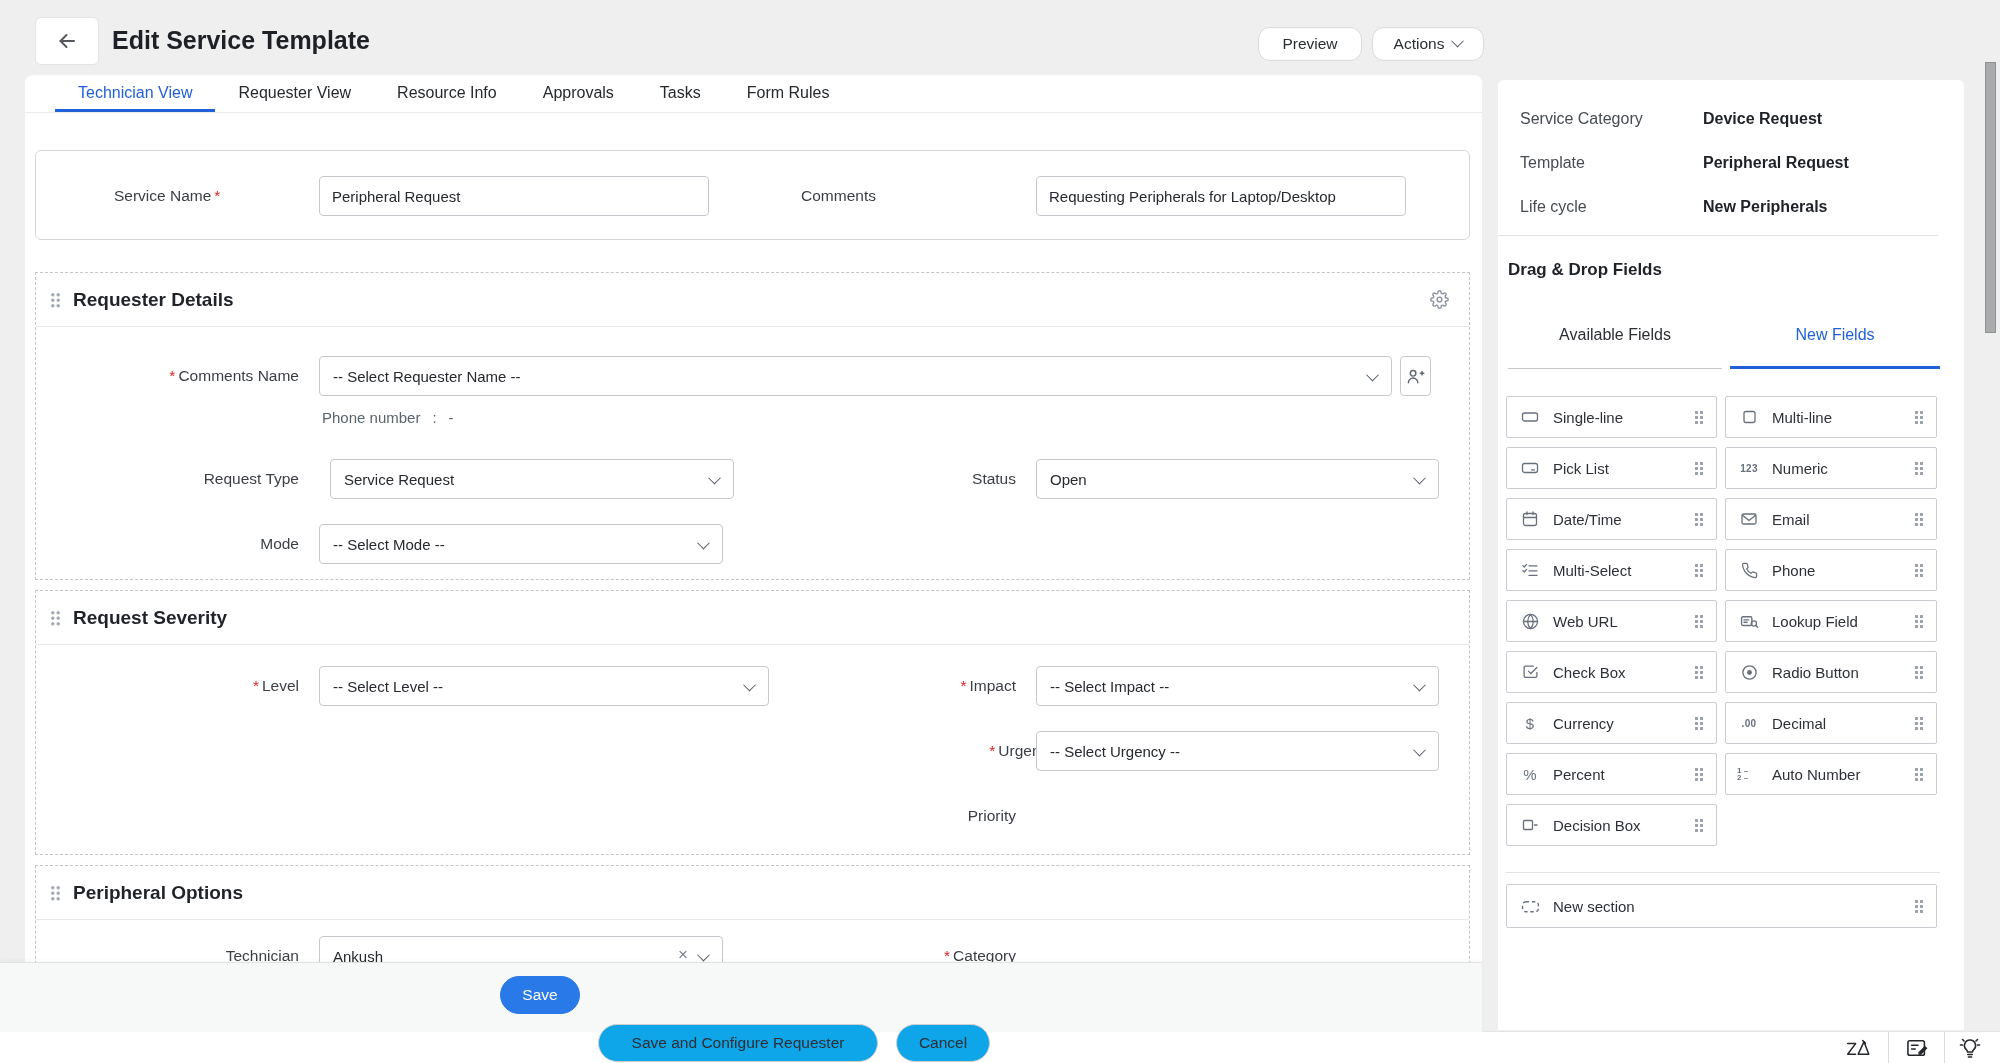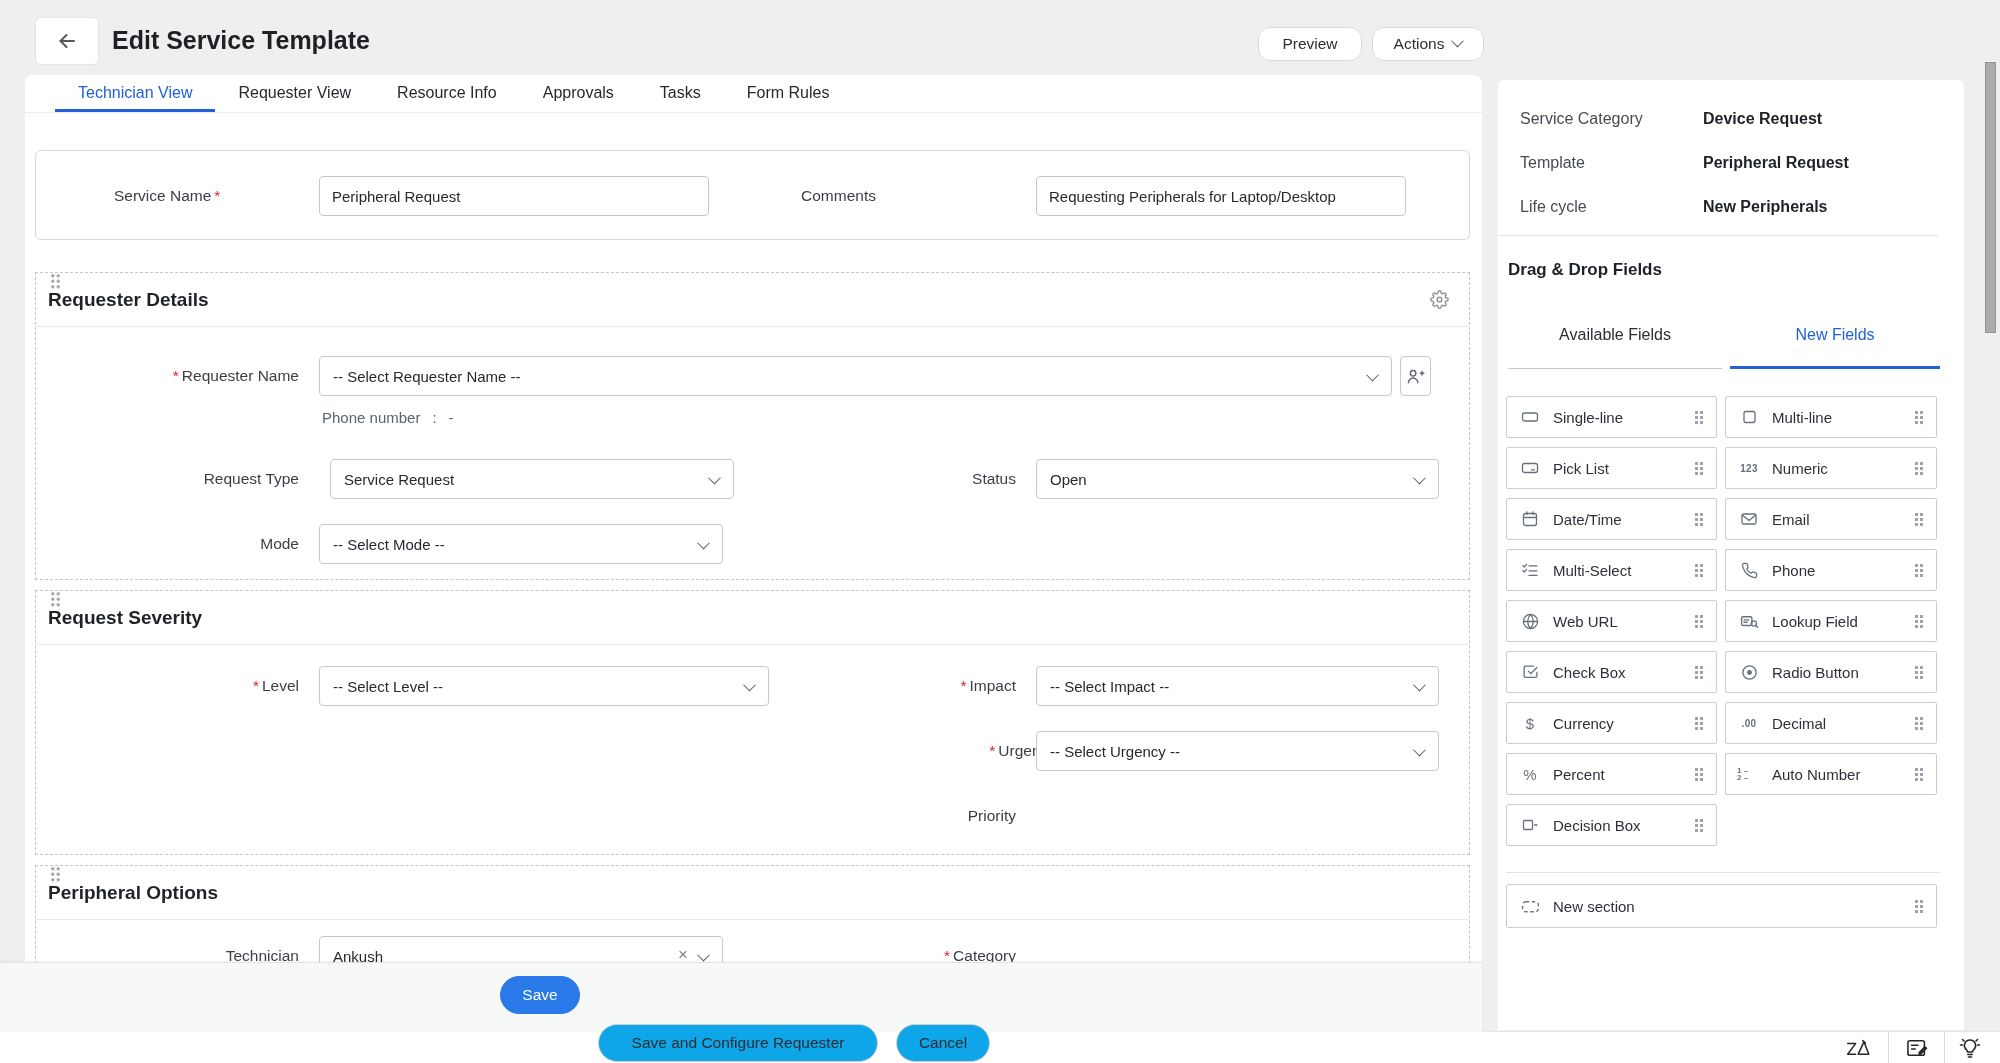--- a/index.html
+++ b/index.html
@@ -24,21 +24,21 @@
   .tab.active{color:#2160d8;box-shadow:inset 0 -3px 0 #2160d8;}
   .content{position:absolute;left:0;top:38px;right:0;bottom:0;}
   
   .svc-card{position:absolute;left:10px;top:37px;width:1435px;height:90px;border:1px solid #d7d7d7;
     border-radius:6px;box-sizing:border-box;background:#fff;}
   .svc-label{position:absolute;height:90px;line-height:90px;font-size:15.5px;color:#3b3f45;}
   .tinput{position:absolute;top:25px;height:40px;border:1px solid #c5c9cd;border-radius:4px;background:#fff;
     box-sizing:border-box;font-size:15px;color:#26292e;padding:0 12px;font-family:inherit;}
   
   .dsec{position:absolute;left:10px;width:1435px;border:1px dashed #c5c5c5;background:#fff;box-sizing:border-box;}
-  .dsec-head{height:53px;border-bottom:1px solid #e9e9e9;display:flex;position:relative;flex-direction:column;}
+  .dsec-head{height:53px;border-bottom:1px solid #e9e9e9;display:flex;align-items:center;position:relative;}
   .drag6{width:11px;height:16px;flex:none;
     background-image:radial-gradient(circle,#99a1ab 1.4px,transparent 1.6px);
     background-size:5.5px 5.5px;cursor:grab;}
   .dsec-title{margin-left:12px;font-size:19px;font-weight:600;color:#1f2328;}
   .dsec-head .drag6{margin-left:14px;}
   .gear{position:absolute;right:20px;top:17px;cursor:pointer;}
   .flabel{position:absolute;height:40px;line-height:40px;font-size:15.5px;color:#3b3f45;text-align:right;white-space:nowrap;}
   .req{color:#e02020;margin:0 3px;}
   .sel{position:absolute;height:40px;background:#fff;border:1px solid #c5c9cd;border-radius:4px;
     display:flex;align-items:center;padding:0 34px 0 13px;font-size:15px;color:#26292e;box-sizing:border-box;cursor:pointer;}
@@ -132,21 +132,21 @@
         <div class="drag6"></div>
         <div class="dsec-title">Requester Details</div>
         <div class="gear">
           <svg width="19" height="19" viewBox="0 0 24 24" fill="none" stroke="#8b939e" stroke-width="1.8" stroke-linecap="round" stroke-linejoin="round">
               <circle cx="12" cy="12" r="3"></circle>
               <path d="M19.4 15a1.65 1.65 0 0 0 .33 1.82l.06.06a2 2 0 0 1 0 2.83 2 2 0 0 1-2.83 0l-.06-.06a1.65 1.65 0 0 0-1.82-.33 1.65 1.65 0 0 0-1 1.51V21a2 2 0 0 1-2 2 2 2 0 0 1-2-2v-.09A1.65 1.65 0 0 0 9 19.4a1.65 1.65 0 0 0-1.82.33l-.06.06a2 2 0 0 1-2.83 0 2 2 0 0 1 0-2.83l.06-.06a1.65 1.65 0 0 0 .33-1.82 1.65 1.65 0 0 0-1.51-1H3a2 2 0 0 1-2-2 2 2 0 0 1 2-2h.09A1.65 1.65 0 0 0 4.6 9a1.65 1.65 0 0 0-.33-1.82l-.06-.06a2 2 0 0 1 0-2.83 2 2 0 0 1 2.83 0l.06.06a1.65 1.65 0 0 0 1.82.33H9a1.65 1.65 0 0 0 1-1.51V3a2 2 0 0 1 2-2 2 2 0 0 1 2 2v.09a1.65 1.65 0 0 0 1 1.51 1.65 1.65 0 0 0 1.82-.33l.06-.06a2 2 0 0 1 2.83 0 2 2 0 0 1 0 2.83l-.06.06a1.65 1.65 0 0 0-.33 1.82V9a1.65 1.65 0 0 0 1.51 1H21a2 2 0 0 1 2 2 2 2 0 0 1-2 2h-.09a1.65 1.65 0 0 0-1.51 1z"></path>
             </svg>
         </div>
       </div>
       <div class="flabel" style="left:0;width:263px;top:83px;">
-        <span class="req">*</span><span>Requester Name</span>
+        <span class="req">*</span><span>Comments Name</span>
       </div>
       <div class="sel" style="left:283px;top:83px;width:1073px;">
         <span>-- Select Requester Name --</span>
         <span class="chev"></span>
       </div>
       <div class="addreq" style="left:1364px;top:83px;">
         <span>
           <svg width="19" height="19" viewBox="0 0 24 24" fill="none" stroke="#5f6771" stroke-width="1.8" stroke-linecap="round" stroke-linejoin="round">
               <circle cx="9" cy="8" r="3.5"></circle>
               <path d="M3 20c0-3.3 2.7-6 6-6s6 2.7 6 6"></path>

